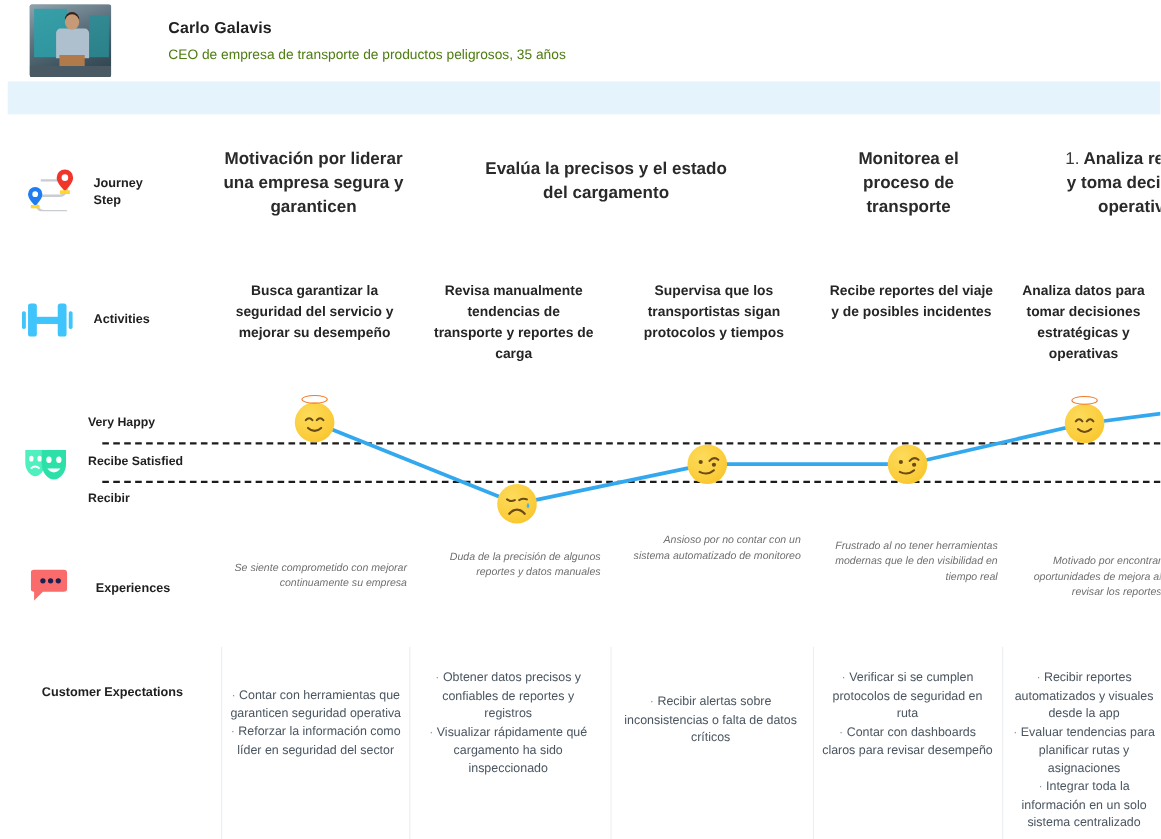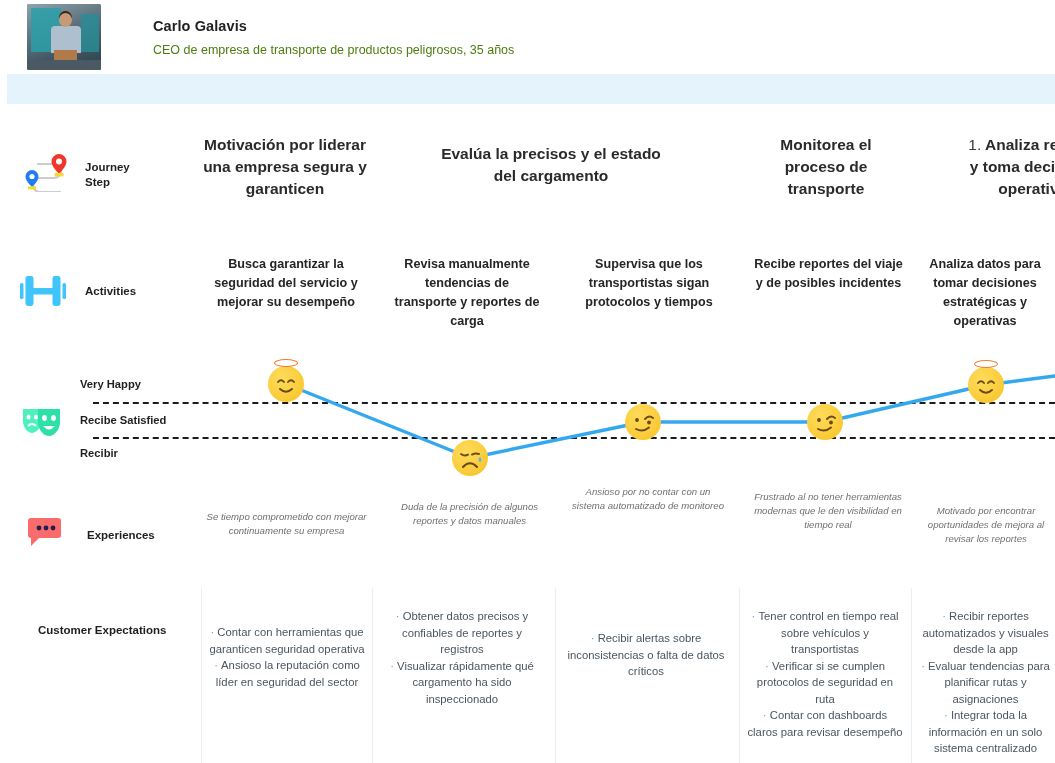--- a/index.html
+++ b/index.html
@@ -133,20 +133,21 @@
     font-weight: bold;
     color: #252525;
     line-height: 19px;
   }
 
   .exp-cell {
     font-size: 9.6px;
     font-style: italic;
     color: #6f6f6f;
     line-height: 14px;
+    text-align: right;
   }
 
   .expect-cell {
     font-size: 11.3px;
     color: #4a5560;
     line-height: 16.5px;
   }
   .expect-cell ul {
     margin: 0; padding: 0;
     list-style: none;
@@ -347,55 +348,54 @@
   <div class="emoji" style="left:968px; top:7px;">
     <div class="halo"></div>
     <svg width="36" height="36" viewBox="0 0 36 36">
       <path d="M10 16 q3 -3.6 6 0" fill="none" stroke="#6b4a16" stroke-width="1.9" stroke-linecap="round"></path>
       <path d="M20 16 q3 -3.6 6 0" fill="none" stroke="#6b4a16" stroke-width="1.9" stroke-linecap="round"></path>
       <path d="M12 23 q6 5.5 12 0" fill="none" stroke="#6b4a16" stroke-width="1.9" stroke-linecap="round"></path>
     </svg>
   </div>
 </div>
 
-<div class="cell exp-cell" style="left:203px; top:510px; width:167px;">Se tiempo comprometido con mejorar continuamente su empresa</div>
+<div class="cell exp-cell" style="left:203px; top:510px; width:167px;">Se siente comprometido con mejorar continuamente su empresa</div>
 <div class="cell exp-cell" style="left:393px; top:500px; width:153px;">Duda de la precisión de algunos reportes y datos manuales</div>
 <div class="cell exp-cell" style="left:568px; top:485px; width:160px;">Ansioso por no contar con un sistema automatizado de monitoreo</div>
 <div class="cell exp-cell" style="left:749px; top:490px; width:158px;">Frustrado al no tener herramientas modernas que le den visibilidad en tiempo real</div>
 <div class="cell exp-cell" style="left:916px; top:504px; width:140px;">Motivado por encontrar oportunidades de mejora al revisar los reportes</div>
 
 <div class="vsep" style="left:201px; top:588px; height:175px;"></div>
 <div class="vsep" style="left:372px; top:588px; height:175px;"></div>
 <div class="vsep" style="left:555px; top:588px; height:175px;"></div>
 <div class="vsep" style="left:739px; top:588px; height:175px;"></div>
 <div class="vsep" style="left:911px; top:588px; height:175px;"></div>
 
 <div class="cell expect-cell" style="left:205px; top:624px; width:164px;">
   <ul>
     <li><span class="b">·</span>&nbsp;<span>Contar con herramientas que garanticen seguridad operativa</span></li>
-    <li><span class="b">·</span>&nbsp;<span>Ansioso la reputación como líder en seguridad del sector</span></li>
+    <li><span class="b">·</span>&nbsp;<span>Reforzar la información como líder en seguridad del sector</span></li>
   </ul>
 </div>
 
 <div class="cell expect-cell" style="left:378px; top:608px; width:168px;">
   <ul>
     <li><span class="b">·</span>&nbsp;<span>Obtener datos precisos y confiables de reportes y registros</span></li>
     <li><span class="b">·</span>&nbsp;<span>Visualizar rápidamente qué cargamento ha sido inspeccionado</span></li>
   </ul>
 </div>
 
 <div class="cell expect-cell" style="left:561px; top:608px; width:170px;margin-top:22px;">
   <ul>
     <li><span class="b">·</span>&nbsp;<span>Recibir alertas sobre inconsistencias o falta de datos críticos</span></li>
   </ul>
 </div>
 
 <div class="cell expect-cell" style="left:745px; top:608px; width:160px;">
   <ul>
-    <li><span class="b">·</span>&nbsp;<span>Tener control en tiempo real sobre vehículos y transportistas</span></li>
     <li><span class="b">·</span>&nbsp;<span>Verificar si se cumplen protocolos de seguridad en ruta</span></li>
     <li><span class="b">·</span>&nbsp;<span>Contar con dashboards claros para revisar desempeño</span></li>
   </ul>
 </div>
 
 <div class="cell expect-cell" style="left:916px; top:608px; width:139px;">
   <ul>
     <li><span class="b">·</span>&nbsp;<span>Recibir reportes automatizados y visuales desde la app</span></li>
     <li><span class="b">·</span>&nbsp;<span>Evaluar tendencias para planificar rutas y asignaciones</span></li>
     <li><span class="b">·</span>&nbsp;<span>Integrar toda la información en un solo sistema centralizado</span></li>

